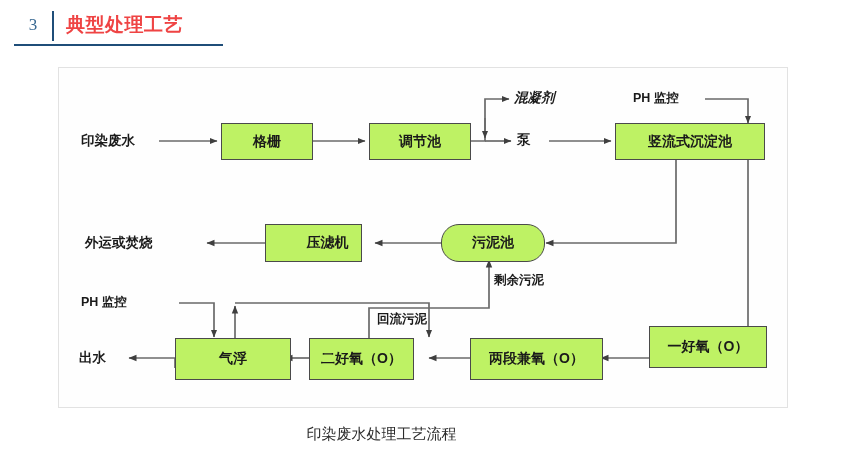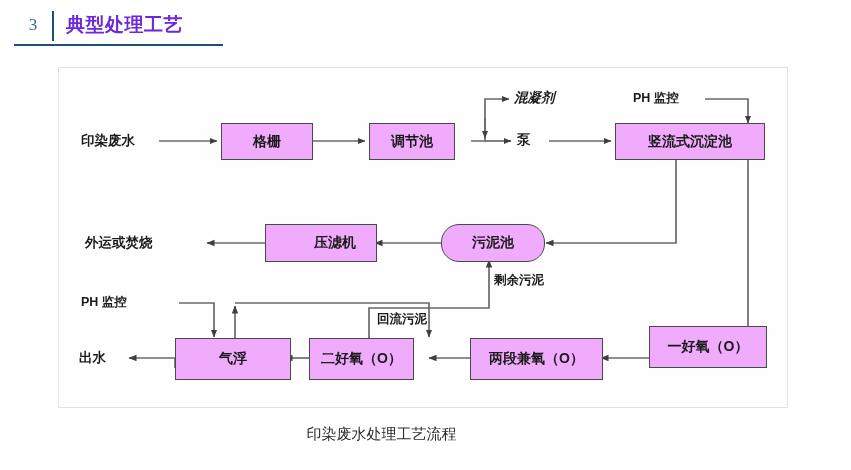--- a/index.html
+++ b/index.html
@@ -37,21 +37,21 @@
   .header-divider {
     width: 2px;
     height: 30px;
     background: #1f4e79;
   }
   .header-title {
     flex: 1;
     padding-left: 12px;
     font-size: 19px;
     font-weight: bold;
-    color: #6d28d9;
+    color: #ef4444;
     letter-spacing: 0.5px;
     line-height: 1;
     padding-bottom: 3px;
   }
 
   
   .figure {
     position: absolute;
     left: 58px; top: 67px;
     width: 730px; height: 341px;
@@ -61,21 +61,21 @@
   .canvas {
     position: absolute;
     left: 0; top: 0;
     width: 730px; height: 341px;
   }
 
   
   .node {
     position: absolute;
     border: 1.6px solid #4a4a4a;
-    background: #f0abfc;
+    background: #bef264;
     display: flex;
     align-items: center;
     justify-content: center;
     font-size: 14px;
     color: #1a1a1a;
     font-weight: bold;
     white-space: nowrap;
     font-family: "Liberation Sans", "DejaVu Sans", sans-serif;
     z-index: 3;
   }
@@ -163,25 +163,25 @@
         <path d="M176,285 L176,238"></path>
       </g>
 
       <g stroke="#6a6a6a" stroke-width="1.7" fill="none">
         <path d="M116,290 L116,300"></path>
       </g>
     </svg>
 
     <div class="node" style="left:162px; top:55px; width:92px; height:37px;">格栅</div>
 
-    <div class="node" style="left:310px; top:55px; width:86px; height:37px;">调节池</div>
+    <div class="node" style="left:310px; top:55px; width:102px; height:37px;">调节池</div>
 
     <div class="node" style="left:556px; top:55px; width:150px; height:37px;">竖流式沉淀池</div>
 
-    <div class="node" style="left:206px; top:156px; width:112px; height:38px;padding-left:28px;">压滤机</div>
+    <div class="node" style="left:206px; top:156px; width:97px; height:38px;padding-left:28px;">压滤机</div>
 
     <div class="node" style="left:382px; top:156px; width:104px; height:38px;border-radius:18px;">污泥池</div>
 
     <div class="node" style="left:116px; top:270px; width:116px; height:42px;">气浮</div>
 
     <div class="node" style="left:250px; top:270px; width:105px; height:42px;">二好氧（O）</div>
 
     <div class="node" style="left:411px; top:270px; width:133px; height:42px;">两段兼氧（O）</div>
 
     <div class="node" style="left:590px; top:258px; width:118px; height:42px;">一好氧（O）</div>

